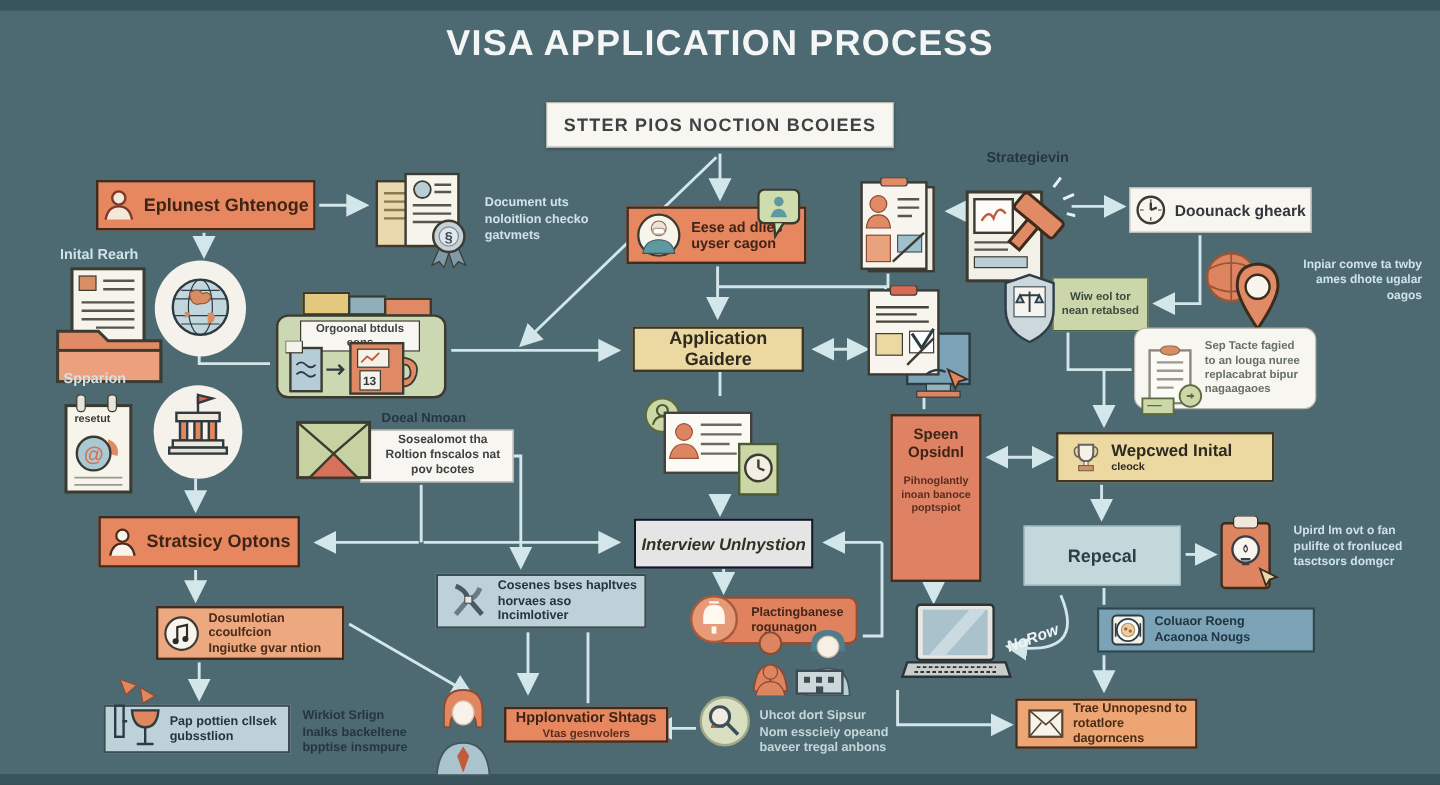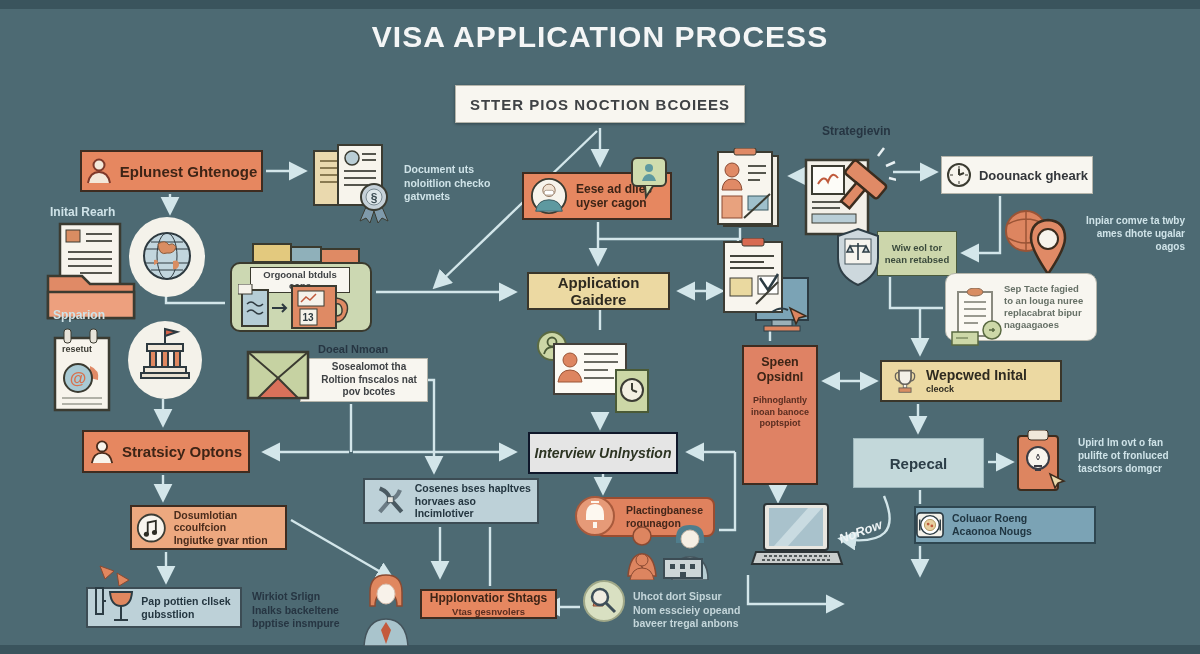--- a/index.html
+++ b/index.html
@@ -366,21 +366,21 @@
   <svg class="abs" style="left:1010px;top:430px" width="58" height="66" viewBox="0 0 58 66">
     <rect x="8" y="6" width="40" height="54" rx="3" fill="#dd8560" stroke="#3c2c1e" stroke-width="2"></rect>
     <rect x="18" y="0" width="20" height="10" rx="3" fill="#f0e8da" stroke="#3c2c1e"></rect>
     <circle cx="28" cy="28" r="11" fill="#f8f5ee" stroke="#3c3c44" stroke-width="2"></circle>
     <path d="M24,36 h8 M25,40 h6" stroke="#3c3c44" stroke-width="2"></path>
     <path d="M28,24 q-3,4 0,6 q3,-2 0,-6" fill="none" stroke="#3c3c44"></path>
     <path d="M40,44 l5,14 3,-5 6,-2 z" fill="#e8d8aa" stroke="#3c2c1e" stroke-width="1.5"></path>
   </svg>
   <div class="note" style="left:1078px;top:436px;width:115px;font-size:10px;">Upird lm ovt o fan pulifte ot fronluced tasctsors domgcr</div>
 
-  <div class="node" style="left:914px;top:506px;width:182px;height:38px;background:#7ba3b5;border:2px solid #2e4650;color:#203642;font-size:10.5px;gap:8px;justify-content:flex-start;">
+  <div class="node" style="left:914px;top:506px;width:182px;height:38px;background:#7ba3b5;border:2px solid #2e4650;color:#203642;font-size:10.5px;gap:8px;justify-content:flex-start;padding-left:10px;">
     <svg width="28" height="28" viewBox="0 0 30 30">
       <rect x="1" y="2" width="28" height="26" rx="4" fill="#f3f0e8" stroke="#2c3c44" stroke-width="1.8"></rect>
       <circle cx="15" cy="15" r="10" fill="#fff" stroke="#2c3c44" stroke-width="1.5"></circle>
       <circle cx="15" cy="15" r="6" fill="#e8d0a0" stroke="#b09860"></circle>
       <circle cx="13" cy="14" r="1.5" fill="#c05a3c"></circle>
         <circle cx="17" cy="16" r="1.5" fill="#c05a3c"></circle>
       <path d="M4,9 v12 M26,9 v12" stroke="#2c3c44" stroke-width="1.5"></path>
     </svg>
     <span class="lines">
       <span>Coluaor Roeng</span>
@@ -390,20 +390,30 @@
 
   <svg class="abs" style="left:750px;top:502px" width="94" height="74" viewBox="0 0 94 74">
     <rect x="14" y="2" width="64" height="46" rx="3" fill="#e8e6e0" stroke="#2c3436" stroke-width="2"></rect>
     <rect x="19" y="6" width="54" height="38" fill="#a9c2cc"></rect>
     <polygon points="24,44 58,6 72,6 38,44" fill="#cfdfe4" opacity="0.85"></polygon>
     <path d="M6,50 h82 l4,12 h-90 z" fill="#c9cdcc" stroke="#2c3436" stroke-width="2"></path>
     <path d="M14,54 h66 M12,58 h70" stroke="#2c3436" stroke-width="1.5" stroke-dasharray="3 2"></path>
   </svg>
   <div class="abs" style="left:838px;top:524px;transform:rotate(-20deg);color:#eef4f5;font-weight:bold;font-style:italic;font-size:13px;">NoRow</div>
 
+  <div class="node" style="left:846px;top:582px;width:152px;height:42px;background:#eda573;border:2px solid #3e2c20;color:#4a2c16;font-size:10.5px;gap:7px;justify-content:flex-start;padding-left:8px;">
+    <svg width="32" height="28" viewBox="0 0 34 30">
+      <rect x="2" y="3" width="30" height="24" fill="#f6f3ea" stroke="#5a4430" stroke-width="2"></rect>
+      <path d="M2,3 L17,16 32,3 M2,27 L13,14 M32,27 L21,14" fill="none" stroke="#5a4430" stroke-width="1.5"></path>
+    </svg>
+    <span class="lines">
+      <span>Trae Unnopesnd to</span>
+      <span>rotatlore dagorncens</span>
+    </span>
+  </div>
 
   <div class="node bluegray" style="left:363px;top:478px;width:176px;height:46px;font-size:10.5px;gap:8px;justify-content:flex-start;padding-left:8px;">
     <svg width="34" height="36" viewBox="0 0 40 42">
       <path d="M8,6 Q18,10 20,18 L34,34" stroke="#4a5a62" stroke-width="5" fill="none"></path>
       <path d="M32,8 Q28,18 20,20 L8,34" stroke="#6b7b84" stroke-width="5" fill="none"></path>
       <rect x="17" y="16" width="7" height="7" fill="#e8e6e0" stroke="#3c4c54"></rect>
     </svg>
     <span class="lines">
       <span>Cosenes bses hapltves</span>
       <span>horvaes aso Incimlotiver</span>

